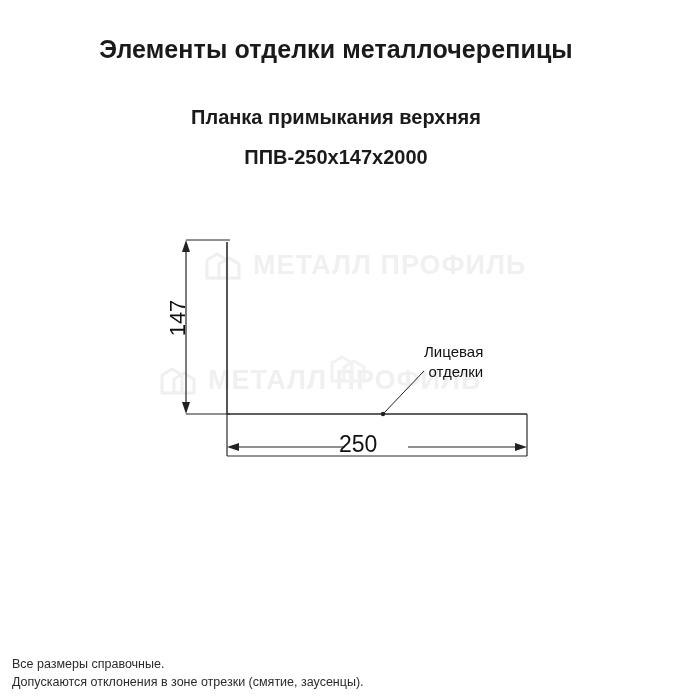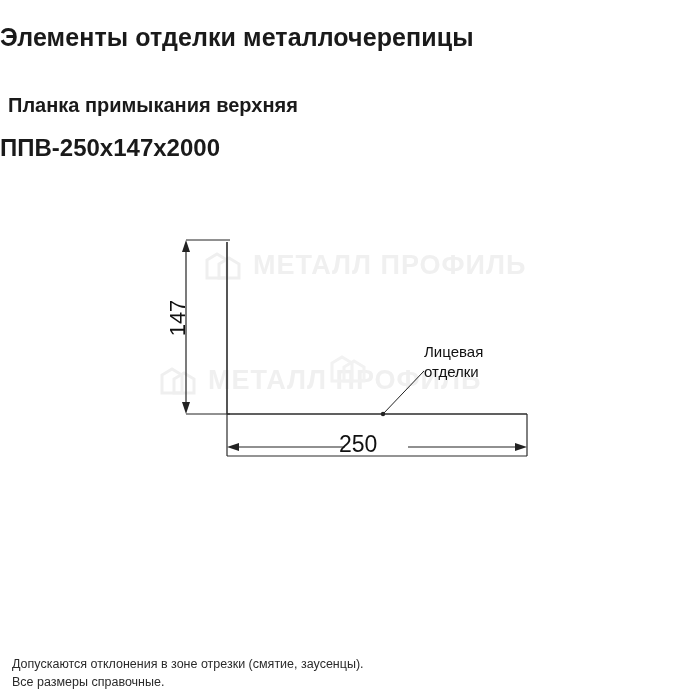--- a/index.html
+++ b/index.html
@@ -18,41 +18,41 @@
 
   .page {
     position: relative;
     width: 700px;
     height: 700px;
   }
 
   
   .title-block {
     position: absolute;
-    top: 22px;
+    top: 34px;
     left: 0;
     width: 672px;
-    text-align: left;
+    text-align: center;
   }
   .main-title {
     font-size: 25px;
     font-weight: bold;
     letter-spacing: 0.1px;
     margin: 0;
     line-height: 1.2;
   }
   .sub-title {
     font-size: 20px;
     font-weight: bold;
     margin: 8px;
     line-height: 1.25;
     padding-top: 33px;
   }
   .sub-code {
-    font-size: 24px;
+    font-size: 20px;
     font-weight: bold;
     margin: 0;
     line-height: 1.25;
     padding-top: 7px;
   }
 
   
   .watermark {
     position: absolute;
     color: #efefef;
@@ -105,21 +105,21 @@
     top: 431px;
     font-size: 23px;
   }
   .face-label {
     position: absolute;
     left: 424px;
     top: 342px;
     font-size: 15px;
     line-height: 1.35;
     color: #111;
-    text-align: left;
+    text-align: right;
   }
 
   
   .footer {
     position: absolute;
     left: 12px;
     bottom: 8px;
     font-size: 12.5px;
     color: #2b2b2b;
     line-height: 1.5;
@@ -190,17 +190,17 @@
 
   <div class="dim-label dim-147">147</div>
   <div class="dim-label dim-250">250</div>
 
   <div class="face-label">
     <div>Лицевая</div>
     <div>отделки</div>
   </div>
 
   <div class="footer">
+    <div>Все размеры справочные.</div>
     <div>Допускаются отклонения в зоне отрезки (смятие, заусенцы).</div>
-    <div>Все размеры справочные.</div>
   </div>
 
 </div>
 
 </body></html>

